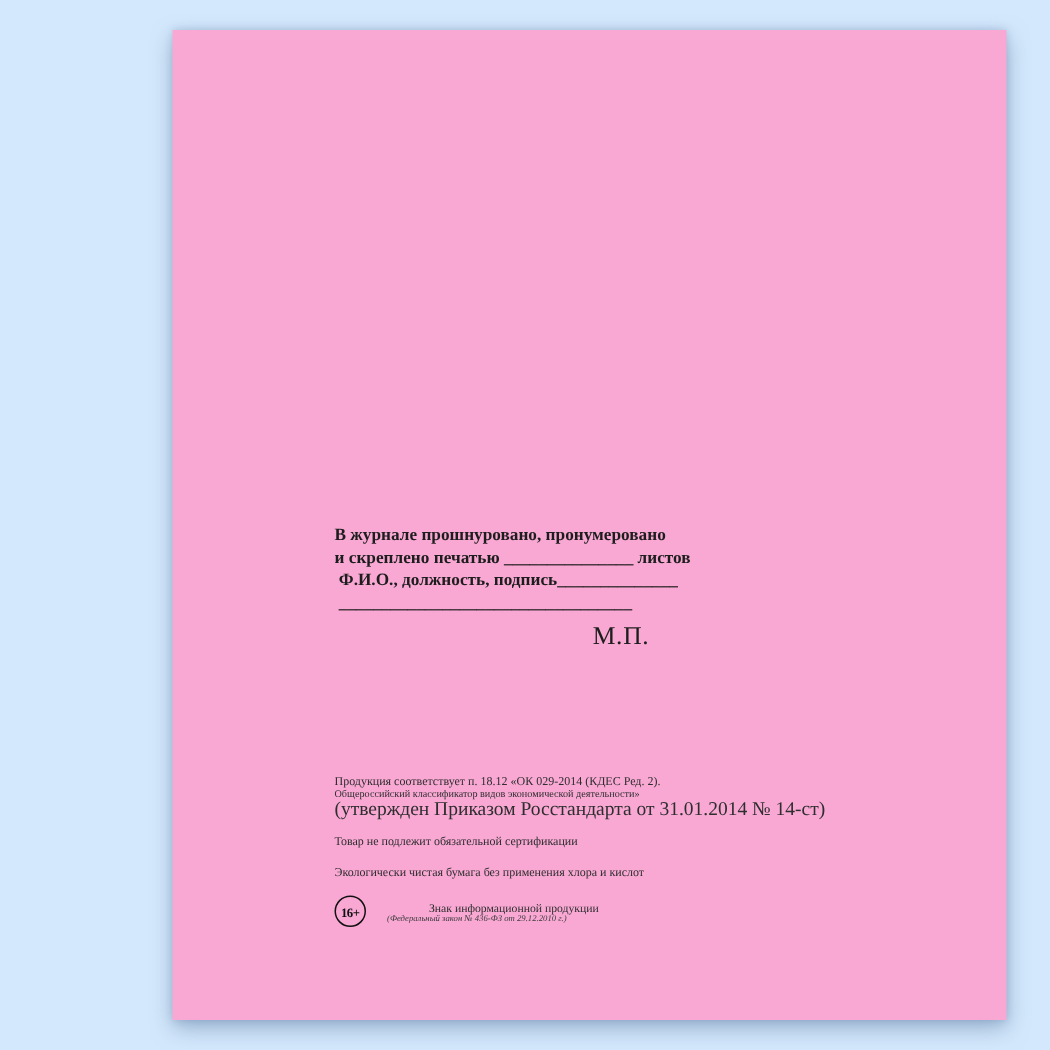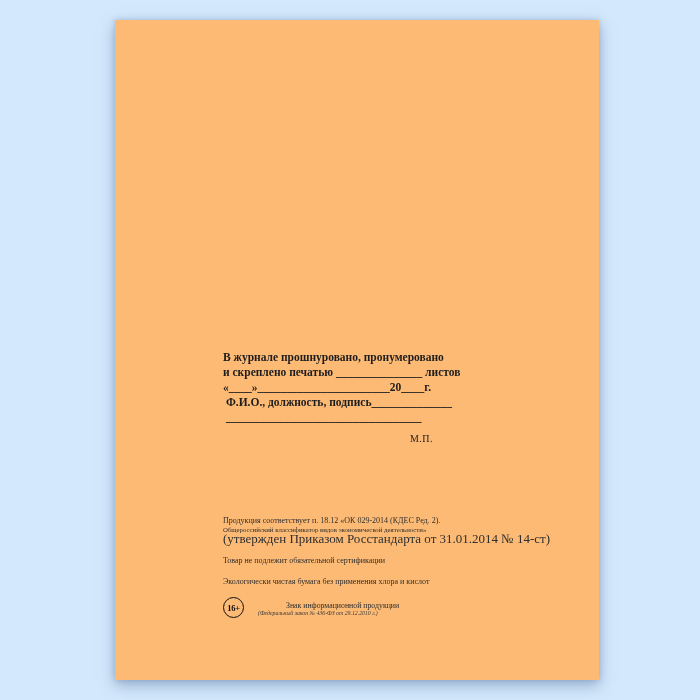--- a/index.html
+++ b/index.html
@@ -13,46 +13,45 @@
   }
   .scene {
     position: relative;
     width: 700px;
     height: 700px;
   }
   .page {
     position: absolute;
     left: 115px;
     top: 20px;
-    width: 468px;
+    width: 556px;
     height: 660px;
-    background: #fdba74;
+    background: #f9a8d4;
     box-shadow: 0 5px 14px rgba(94, 124, 162, 0.55), 0 0 5px rgba(94, 124, 162, 0.30);
-    padding-left: 16px;
   }
   
   .stamp-block {
     position: absolute;
     left: 108px;
     top: 330px;
     width: 212px;
     color: #1d1d1d;
     font-weight: bold;
     font-size: 11.5px;
     line-height: 15px;
   }
   .stamp-line {
     white-space: pre;
   }
   .mp {
     margin-top: 6px;
     padding-right: 2px;
     text-align: right;
     font-weight: normal;
-    font-size: 10px;
+    font-size: 17px;
     letter-spacing: 0.5px;
   }
   
   .legal {
     position: absolute;
     left: 108px;
     top: 496px;
     width: 230px;
     color: #2e2e2e;
   }
@@ -103,21 +102,20 @@
 </style>
 </head>
 <body>
 
 <div class="scene">
   <div class="page">
 
     <div class="stamp-block">
       <div class="stamp-line">В журнале прошнуровано, пронумеровано</div>
       <div class="stamp-line">и скреплено печатью _______________ листов</div>
-      <div class="stamp-line">«____»_______________________20____г.</div>
       <div class="stamp-line"> Ф.И.О., должность, подпись______________</div>
       <div class="stamp-line"> __________________________________</div>
       <div class="mp">М.П.</div>
     </div>
 
     <div class="legal">
       <div class="conf1">Продукция соответствует п. 18.12 «ОК 029-2014 (КДЕС Ред. 2).</div>
       <div class="conf2">Общероссийский классификатор видов экономической деятельности»</div>
       <div class="conf3">(утвержден Приказом Росстандарта от 31.01.2014 № 14-ст)</div>
 

